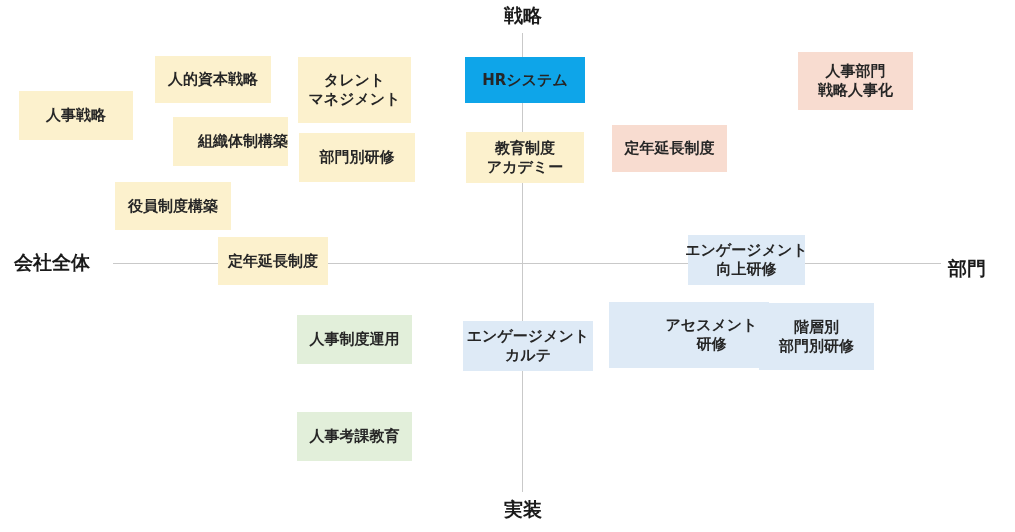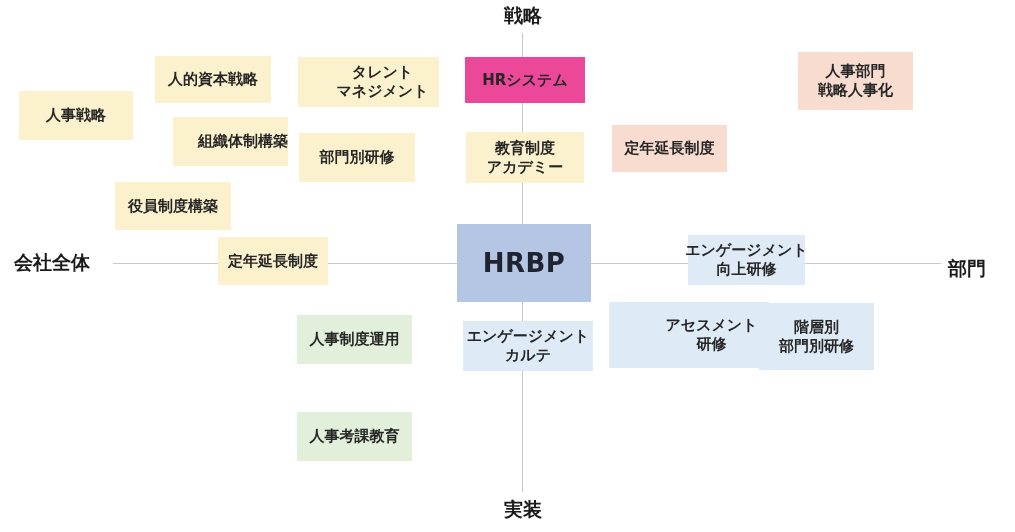--- a/index.html
+++ b/index.html
@@ -73,37 +73,37 @@
   <div class="axis-label left" id="lbl-left" style="left: 14px; top: 250px;">会社全体</div>
   <div class="axis-label right" id="lbl-right" style="left: 948px; top: 256px;">部門</div>
 
   <div id="nodes-layer">
       <div class="node" style="left: 19px; top: 91px; width: 114px; height: 49px; background: rgb(252, 241, 205); color: rgb(38, 38, 38);">
         <div>人事戦略</div>
       </div>
       <div class="node" style="left: 155px; top: 56px; width: 116px; height: 47px; background: rgb(252, 241, 205); color: rgb(38, 38, 38);">
         <div>人的資本戦略</div>
       </div>
-      <div class="node" style="left: 298px; top: 57px; width: 113px; height: 50px; background: rgb(252, 241, 205); color: rgb(38, 38, 38); padding-left: 28px;">
+      <div class="node" style="left: 298px; top: 57px; width: 113px; height: 66px; background: rgb(252, 241, 205); color: rgb(38, 38, 38);">
         <div>タレント</div>
         <div>マネジメント</div>
       </div>
       <div class="node" style="left: 173px; top: 117px; width: 115px; height: 49px; background: rgb(252, 241, 205); color: rgb(38, 38, 38); align-items: flex-end;">
         <div>組織体制構築</div>
       </div>
       <div class="node" style="left: 299px; top: 133px; width: 116px; height: 49px; background: rgb(252, 241, 205); color: rgb(38, 38, 38);">
         <div>部門別研修</div>
       </div>
       <div class="node" style="left: 115px; top: 182px; width: 116px; height: 48px; background: rgb(252, 241, 205); color: rgb(38, 38, 38);">
         <div>役員制度構築</div>
       </div>
       <div class="node" style="left: 218px; top: 237px; width: 110px; height: 48px; background: rgb(252, 241, 205); color: rgb(38, 38, 38);">
         <div>定年延長制度</div>
       </div>
-      <div class="node" style="left: 465px; top: 57px; width: 120px; height: 46px; background: #ec4899; color: rgb(38, 38, 38);">
+      <div class="node" style="left: 465px; top: 57px; width: 120px; height: 46px; background: #0ea5e9; color: rgb(38, 38, 38);">
         <div>HRシステム</div>
       </div>
       <div class="node" style="left: 466px; top: 132px; width: 118px; height: 51px; background: rgb(252, 241, 205); color: rgb(38, 38, 38);">
         <div>教育制度</div>
         <div>アカデミー</div>
       </div>
       <div class="node" style="left: 612px; top: 125px; width: 115px; height: 47px; background: rgb(248, 220, 208); color: rgb(38, 38, 38);">
         <div>定年延長制度</div>
       </div>
       <div class="node" style="left: 798px; top: 52px; width: 115px; height: 58px; background: rgb(248, 220, 208); color: rgb(38, 38, 38);">
@@ -127,14 +127,13 @@
         <div>部門別研修</div>
       </div>
       <div class="node" style="left: 297px; top: 315px; width: 115px; height: 49px; background: rgb(226, 239, 218); color: rgb(38, 38, 38);">
         <div>人事制度運用</div>
       </div>
       <div class="node" style="left: 297px; top: 412px; width: 115px; height: 49px; background: rgb(226, 239, 218); color: rgb(38, 38, 38);">
         <div>人事考課教育</div>
       </div>
     </div>
 
-  <div class="center-box" id="center-box" style="left: 457px; top: 224px; width: 134px; height: 78px; background: rgb(180, 198, 227); color: rgb(31, 36, 48);">HRBP</div>
 </div>
 
 </body></html>

